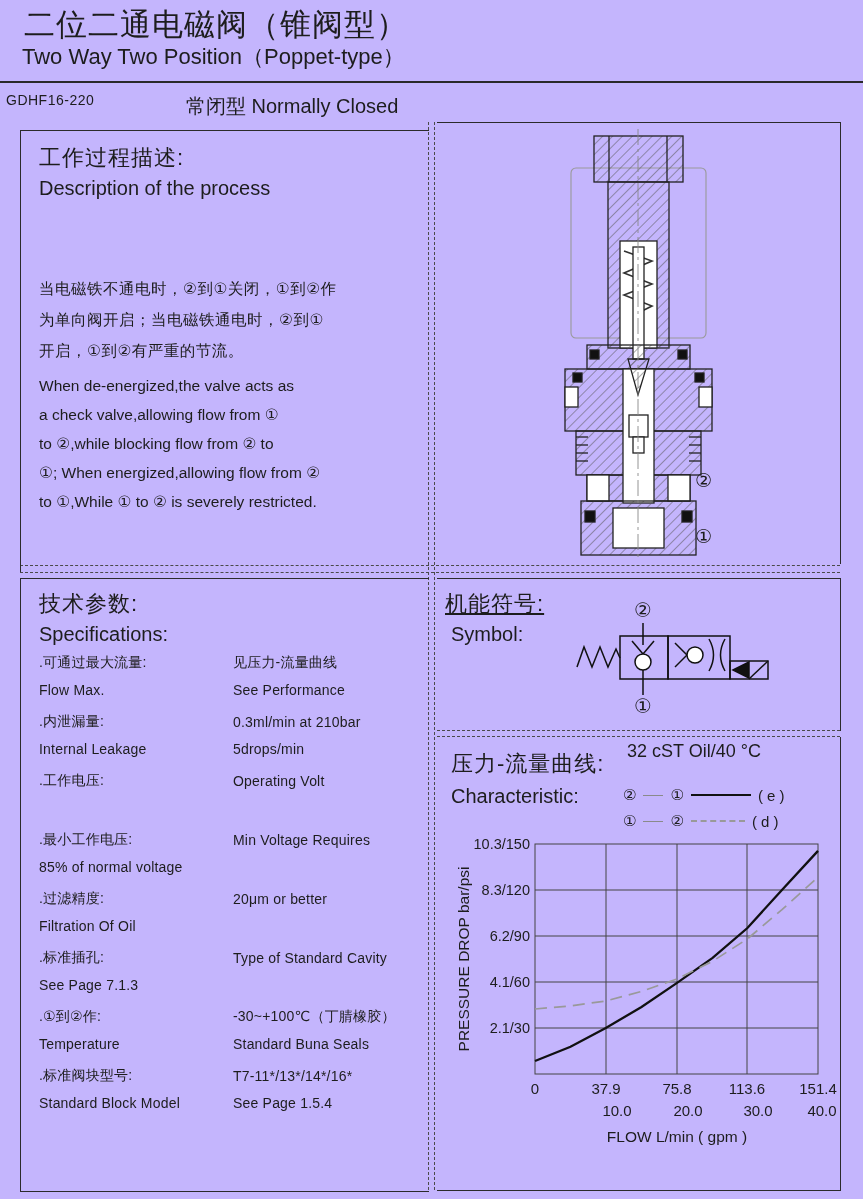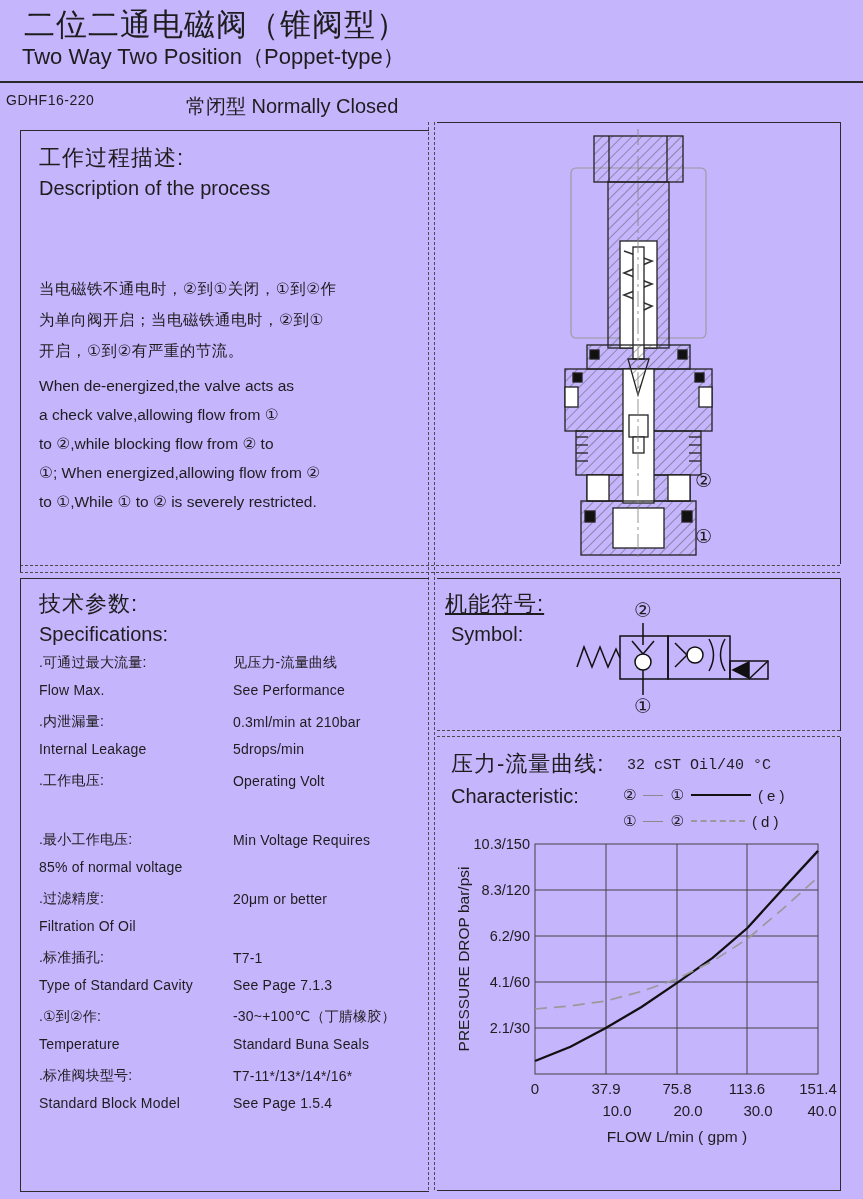--- a/index.html
+++ b/index.html
@@ -22,21 +22,21 @@
   .hdiv{left:20px;width:820px;height:0;border-top:1.6px dashed #4a4a4a;}
   .hdiv-r{left:437px;width:403px;height:0;border-top:1.6px dashed #4a4a4a;}
   .h-cjk{font-size:22px;letter-spacing:1px;}
   .h-en{font-size:20px;}
   .para{font-size:15.5px;white-space:pre-line;}
   #desc-cjk{left:18px;top:142px;line-height:31px;letter-spacing:.5px;}
   #desc-en{left:18px;top:240px;line-height:29px;}
   .spec-rows{position:absolute;left:18px;top:70px;right:4px;}
   .spec-row{display:grid;grid-template-columns:194px 1fr;margin-bottom:5px;}
   .spec-row div{height:27px;display:flex;align-items:center;font-size:14px;letter-spacing:.2px;}
-  .oil-note{left:190px;top:20px;font-size:15px;font-family:Liberation Mono, monospace;}
+  .oil-note{left:190px;top:4px;font-size:18px;}
   .legend{left:186px;top:47px;display:flex;flex-direction:column;gap:4px;}
   .legend-row{display:flex;align-items:center;gap:7px;font-size:15px;height:22px;}
   .lg-dash{width:20px;border-top:1.5px solid #8a8a8a;}
   .lg-solid{width:60px;border-top:2.6px solid #111;}
   .lg-dashed{width:54px;border-top:2px dashed #999;}
   svg text{font-family:"Liberation Sans","DejaVu Sans",sans-serif;fill:#1d1d1d;}
 </style>
 </head>
 <body>
 
@@ -198,23 +198,20 @@
           </div>
         <div>
             <span></span>
           </div>
       </div>
       <div class="spec-row">
         <div>
             <span>.标准插孔:</span>
           </div>
         <div>
-            <span>T7-1</span>
-          </div>
-        <div>
             <span>Type of Standard Cavity</span>
           </div>
         <div>
             <span>See Page 7.1.3</span>
           </div>
       </div>
       <div class="spec-row">
         <div>
             <span>.①到②作:</span>
           </div>

